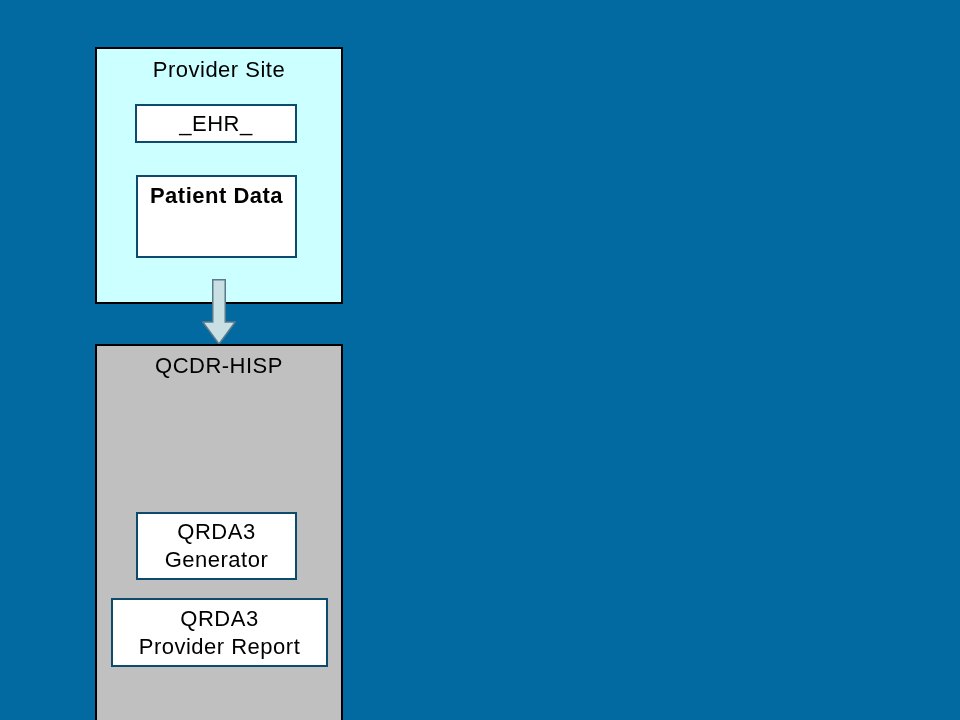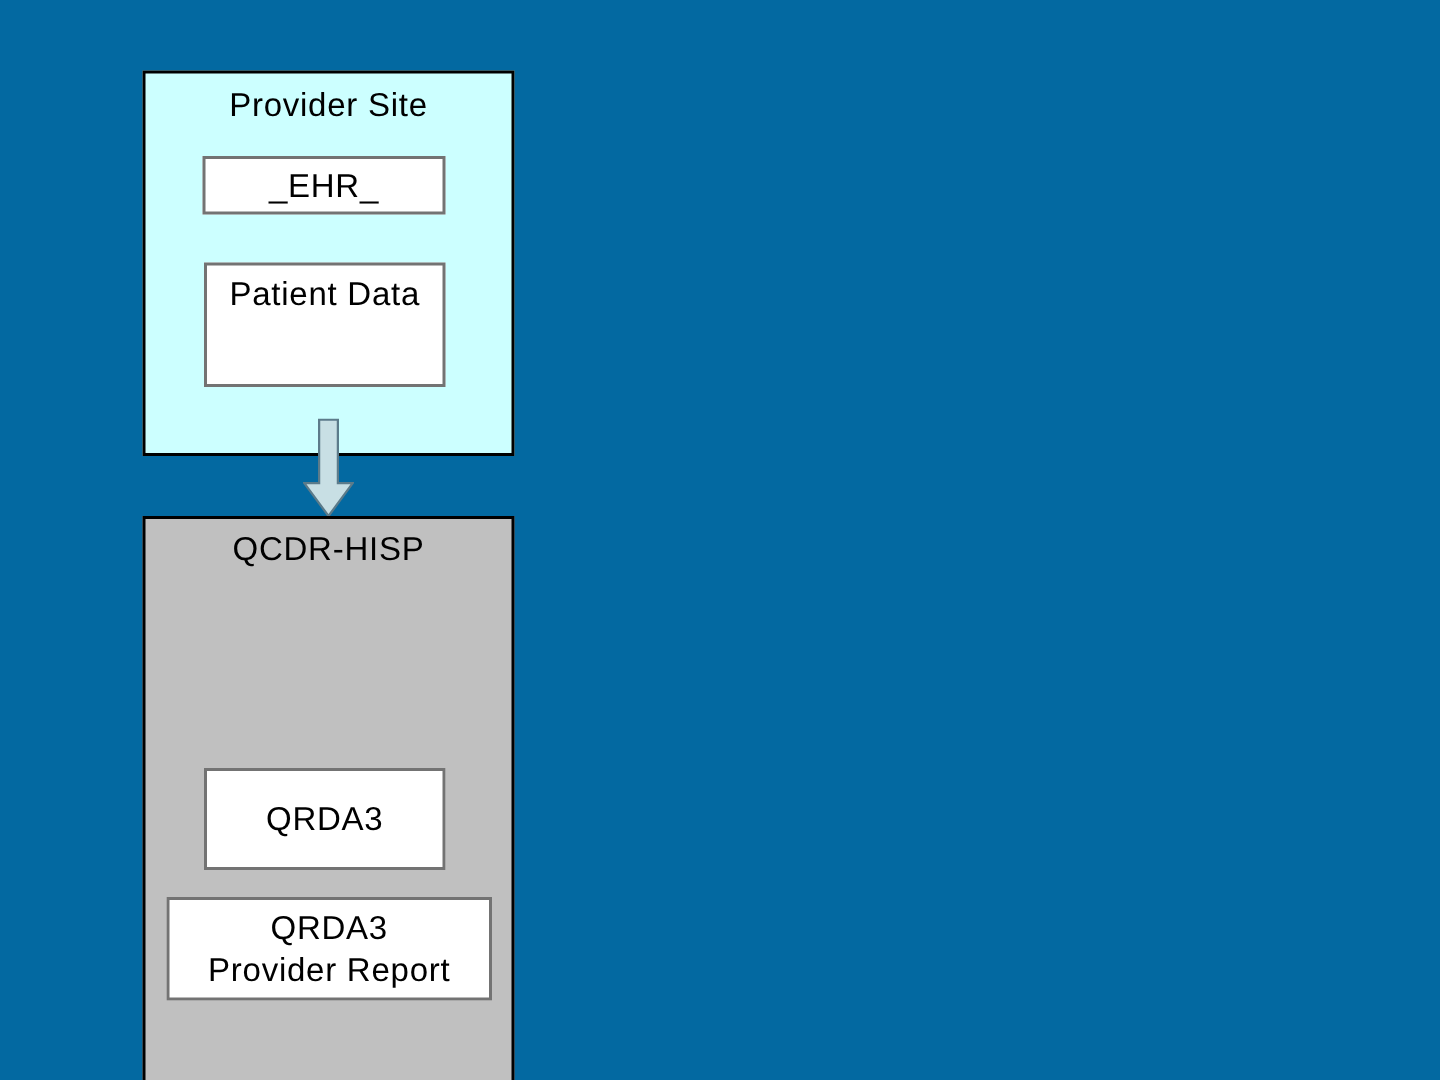--- a/index.html
+++ b/index.html
@@ -41,21 +41,21 @@
     width: 100%;
     text-align: center;
     padding-top: 8px;
   }
   #qcdr-box .group-title {
     padding-top: 7px;
   }
   .node {
     position: absolute;
     box-sizing: border-box;
-    border: 2px solid #737373;
+    border: 2px solid #0c4a6e;
     background: #FFFFFF;
     display: flex;
     flex-direction: column;
     align-items: center;
     justify-content: center;
     text-align: center;
     line-height: 28px;
   }
   #ehr-node {
     left: 38px;
@@ -65,20 +65,21 @@
     line-height: 24px;
   }
   #patient-node {
     left: 39px;
     top: 126px;
     width: 161px;
     height: 83px;
     justify-content: space-between;
     padding: 6px 0;
     line-height: 26px;
+    font-weight: bold;
   }
   #generator-node {
     left: 39px;
     top: 166px;
     width: 161px;
     height: 68px;
   }
   #report-node {
     left: 14px;
     top: 252px;
@@ -113,20 +114,21 @@
   </div>
 
   <svg id="flow-arrow" viewBox="0 0 34 66" xmlns="http://www.w3.org/2000/svg" aria-hidden="true">
     <polygon points="10.75,0.75 23.25,0.75 23.25,43 33.25,43 17,65 0.75,43 10.75,43" fill="#C8DFE4" stroke="#5C7B8A" stroke-width="1.5" stroke-linejoin="miter"></polygon>
   </svg>
 
   <div id="qcdr-box" class="group-box">
     <div class="group-title">QCDR-HISP</div>
     <div id="generator-node" class="node">
       <span class="line">QRDA3</span>
+      <span class="line">Generator</span>
     </div>
     <div id="report-node" class="node">
       <span class="line">QRDA3</span>
       <span class="line">Provider Report</span>
     </div>
   </div>
 
 </div>
 
 </body></html>

